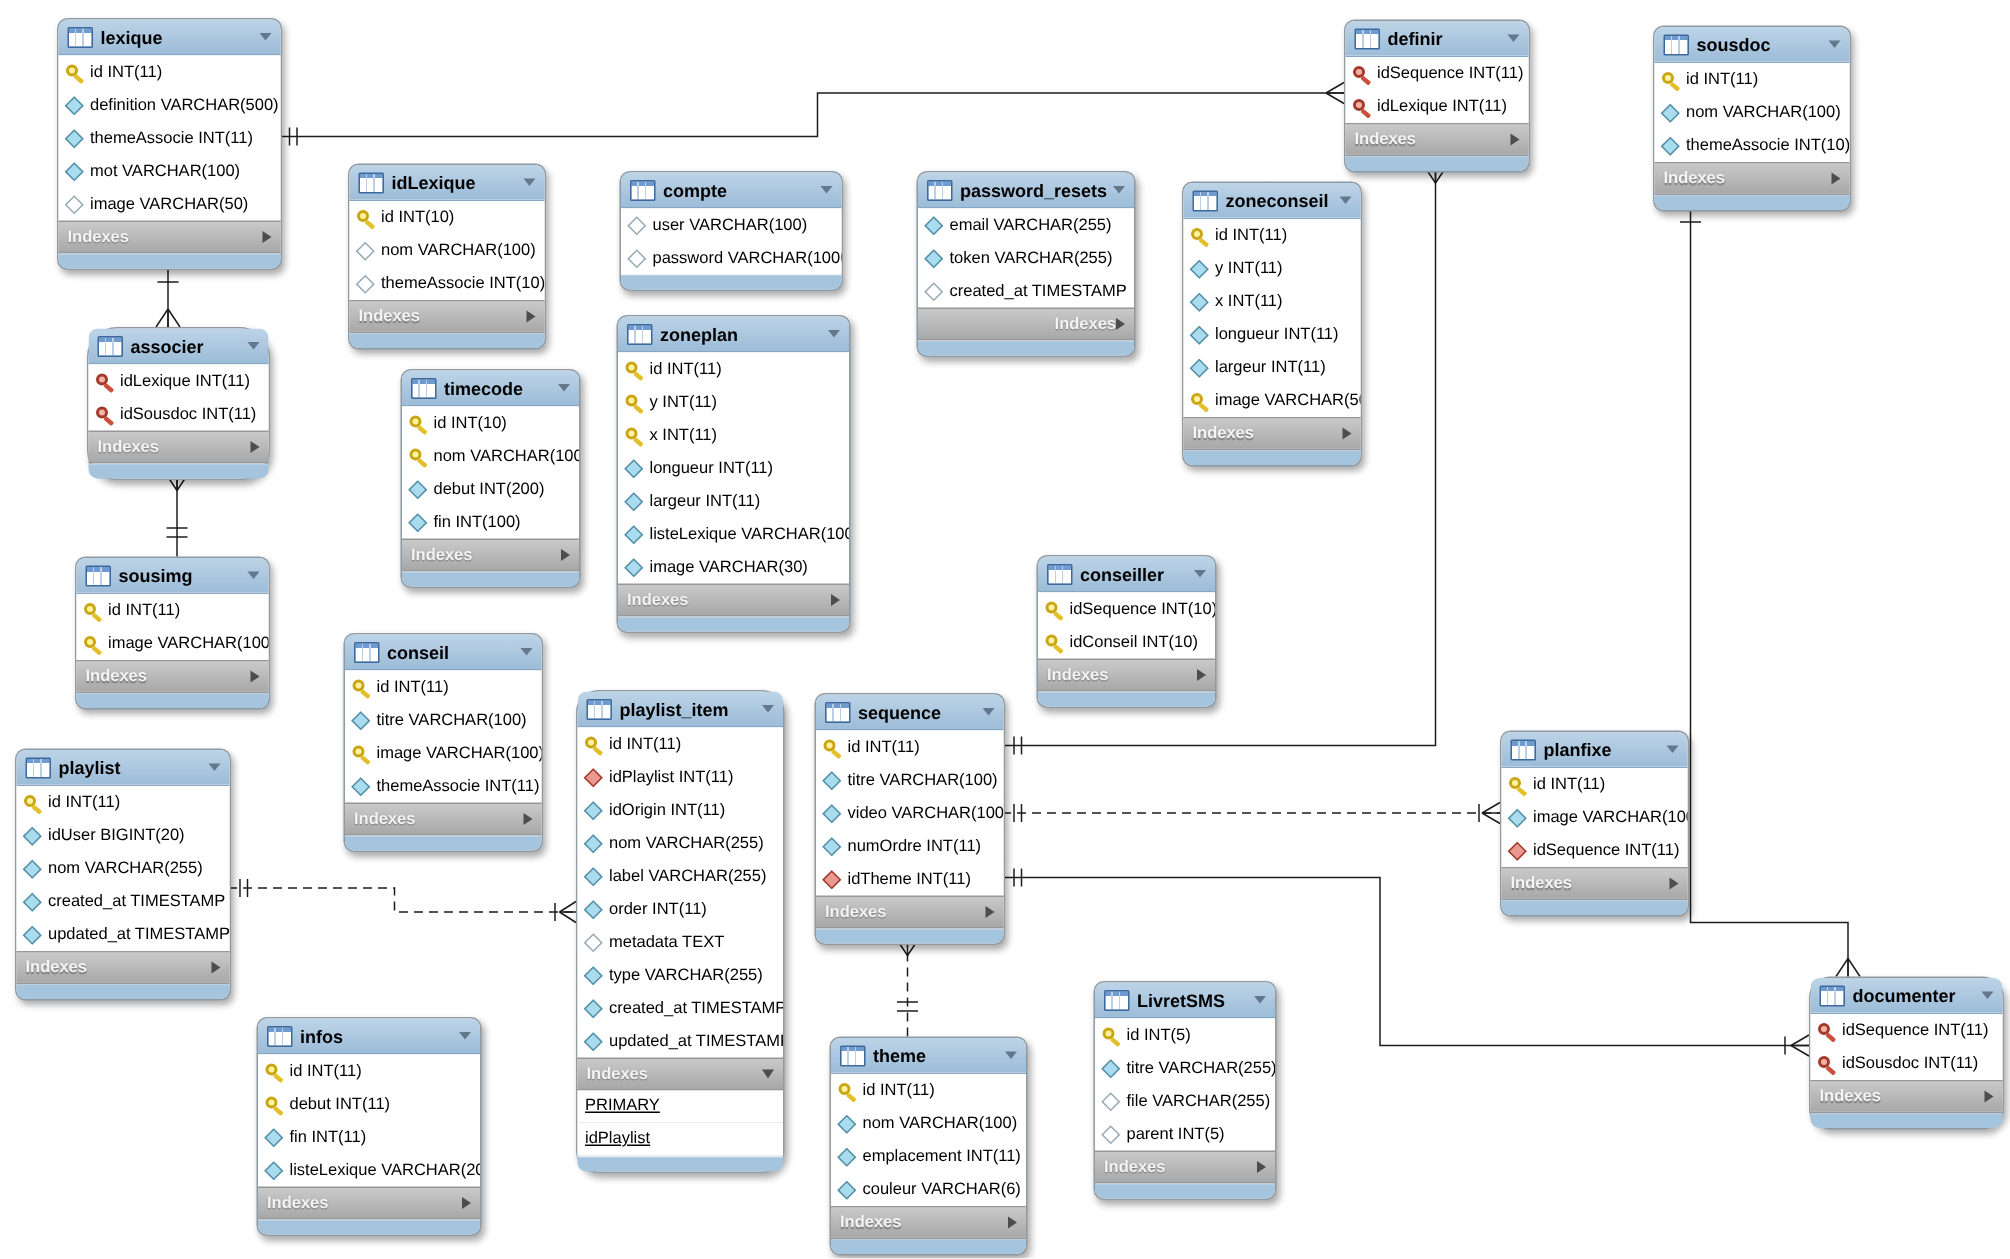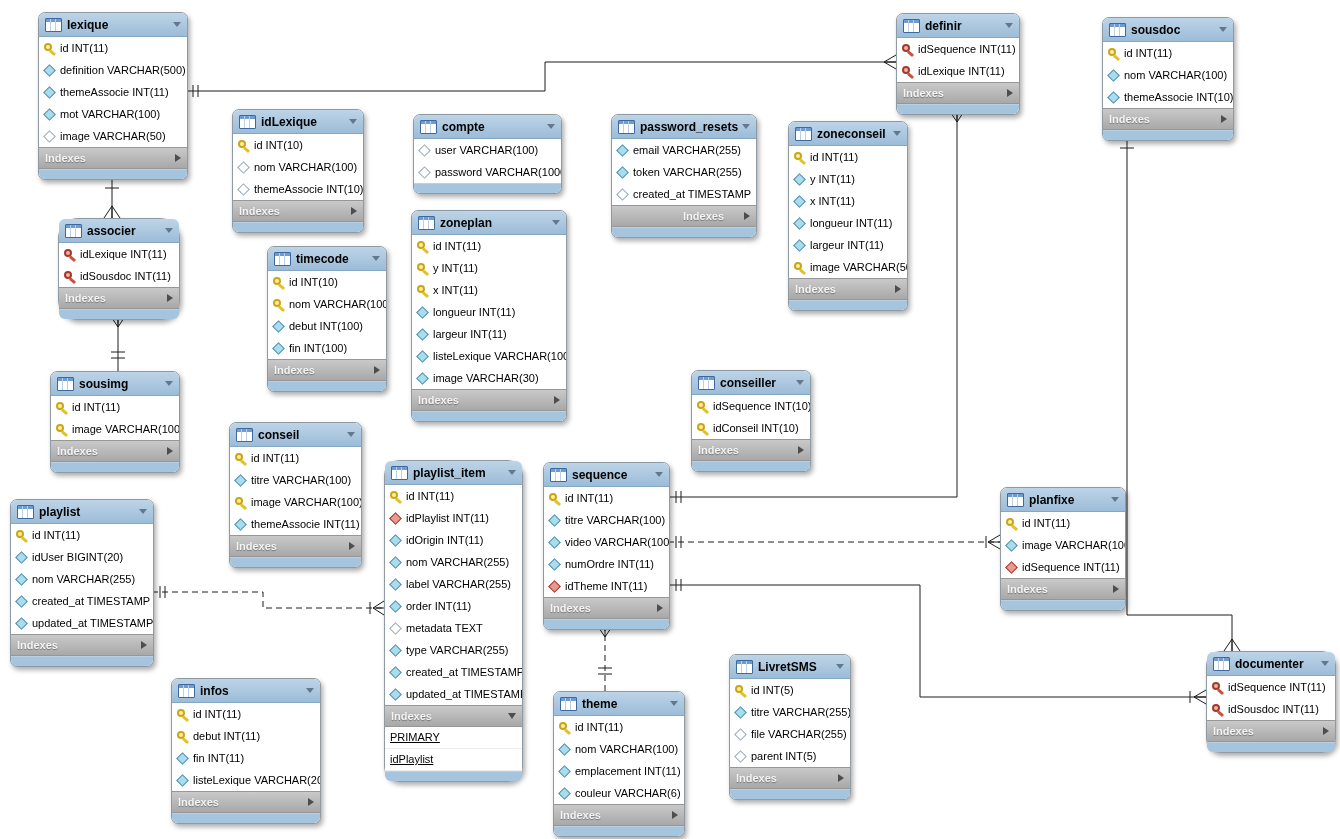--- a/index.html
+++ b/index.html
@@ -26,21 +26,21 @@
   }
   .arr-down{
     width:0;height:0;flex:none;margin-left:4px;
     border-left:4px solid transparent;border-right:4px solid transparent;border-top:5px solid #64788c;
   }
   .t-row{display:flex;align-items:center;height:22px;padding:0 4px;white-space:nowrap;overflow:hidden;background:#fff;}
   .c-text{white-space:nowrap;}
   .t-indexes{
     display:flex;align-items:center;height:20px;padding:0 6px;
     background:linear-gradient(to bottom,#c9c9c9,#a8a8a8);
-    border-top:1px solid #979797;border-bottom:1px solid #979797;gap:20px;
+    border-top:1px solid #979797;border-bottom:1px solid #979797;
   }
   .ix-label{flex:1;font-weight:bold;color:#f4f4f4;text-shadow:0 1px 1px rgba(0,0,0,0.35);}
   .arr-right{width:0;height:0;flex:none;border-top:4px solid transparent;border-bottom:4px solid transparent;border-left:6px solid #4d4d4d;}
   .arr-exp{width:0;height:0;flex:none;border-left:4px solid transparent;border-right:4px solid transparent;border-top:6px solid #4d4d4d;}
   .t-ixrow{height:21px;line-height:21px;padding:0 5px;background:#fff;border-bottom:1px solid #ececec;white-space:nowrap;text-decoration:underline;}
   .t-bottom{height:9px;background:#a5c4dd;border-top:1px solid #bad0e2;border-radius:0 0 6px 6px;}
   
   .ic{position:relative;width:14px;height:13px;flex:none;margin-right:3px;display:inline-block;}
   .ic.primary-key::before,.ic.primary-foreign-key::before{
     content:'';position:absolute;left:1px;top:1px;width:4px;height:4px;border-radius:50%;
@@ -243,21 +243,21 @@
       <div class="t-row">
         <span class="ic primary-key"></span>
         <span class="c-text">id INT(10)</span>
       </div>
       <div class="t-row">
         <span class="ic primary-key"></span>
         <span class="c-text">nom VARCHAR(100)</span>
       </div>
       <div class="t-row">
         <span class="ic notnull-column"></span>
-        <span class="c-text">debut INT(100)</span>
+        <span class="c-text">debut INT(200)</span>
       </div>
       <div class="t-row">
         <span class="ic notnull-column"></span>
         <span class="c-text">fin INT(100)</span>
       </div>
       <div class="t-indexes">
         <span class="ix-label">Indexes</span>
         <span class="arr-right"></span>
       </div>
       <div class="t-bottom"></div>

